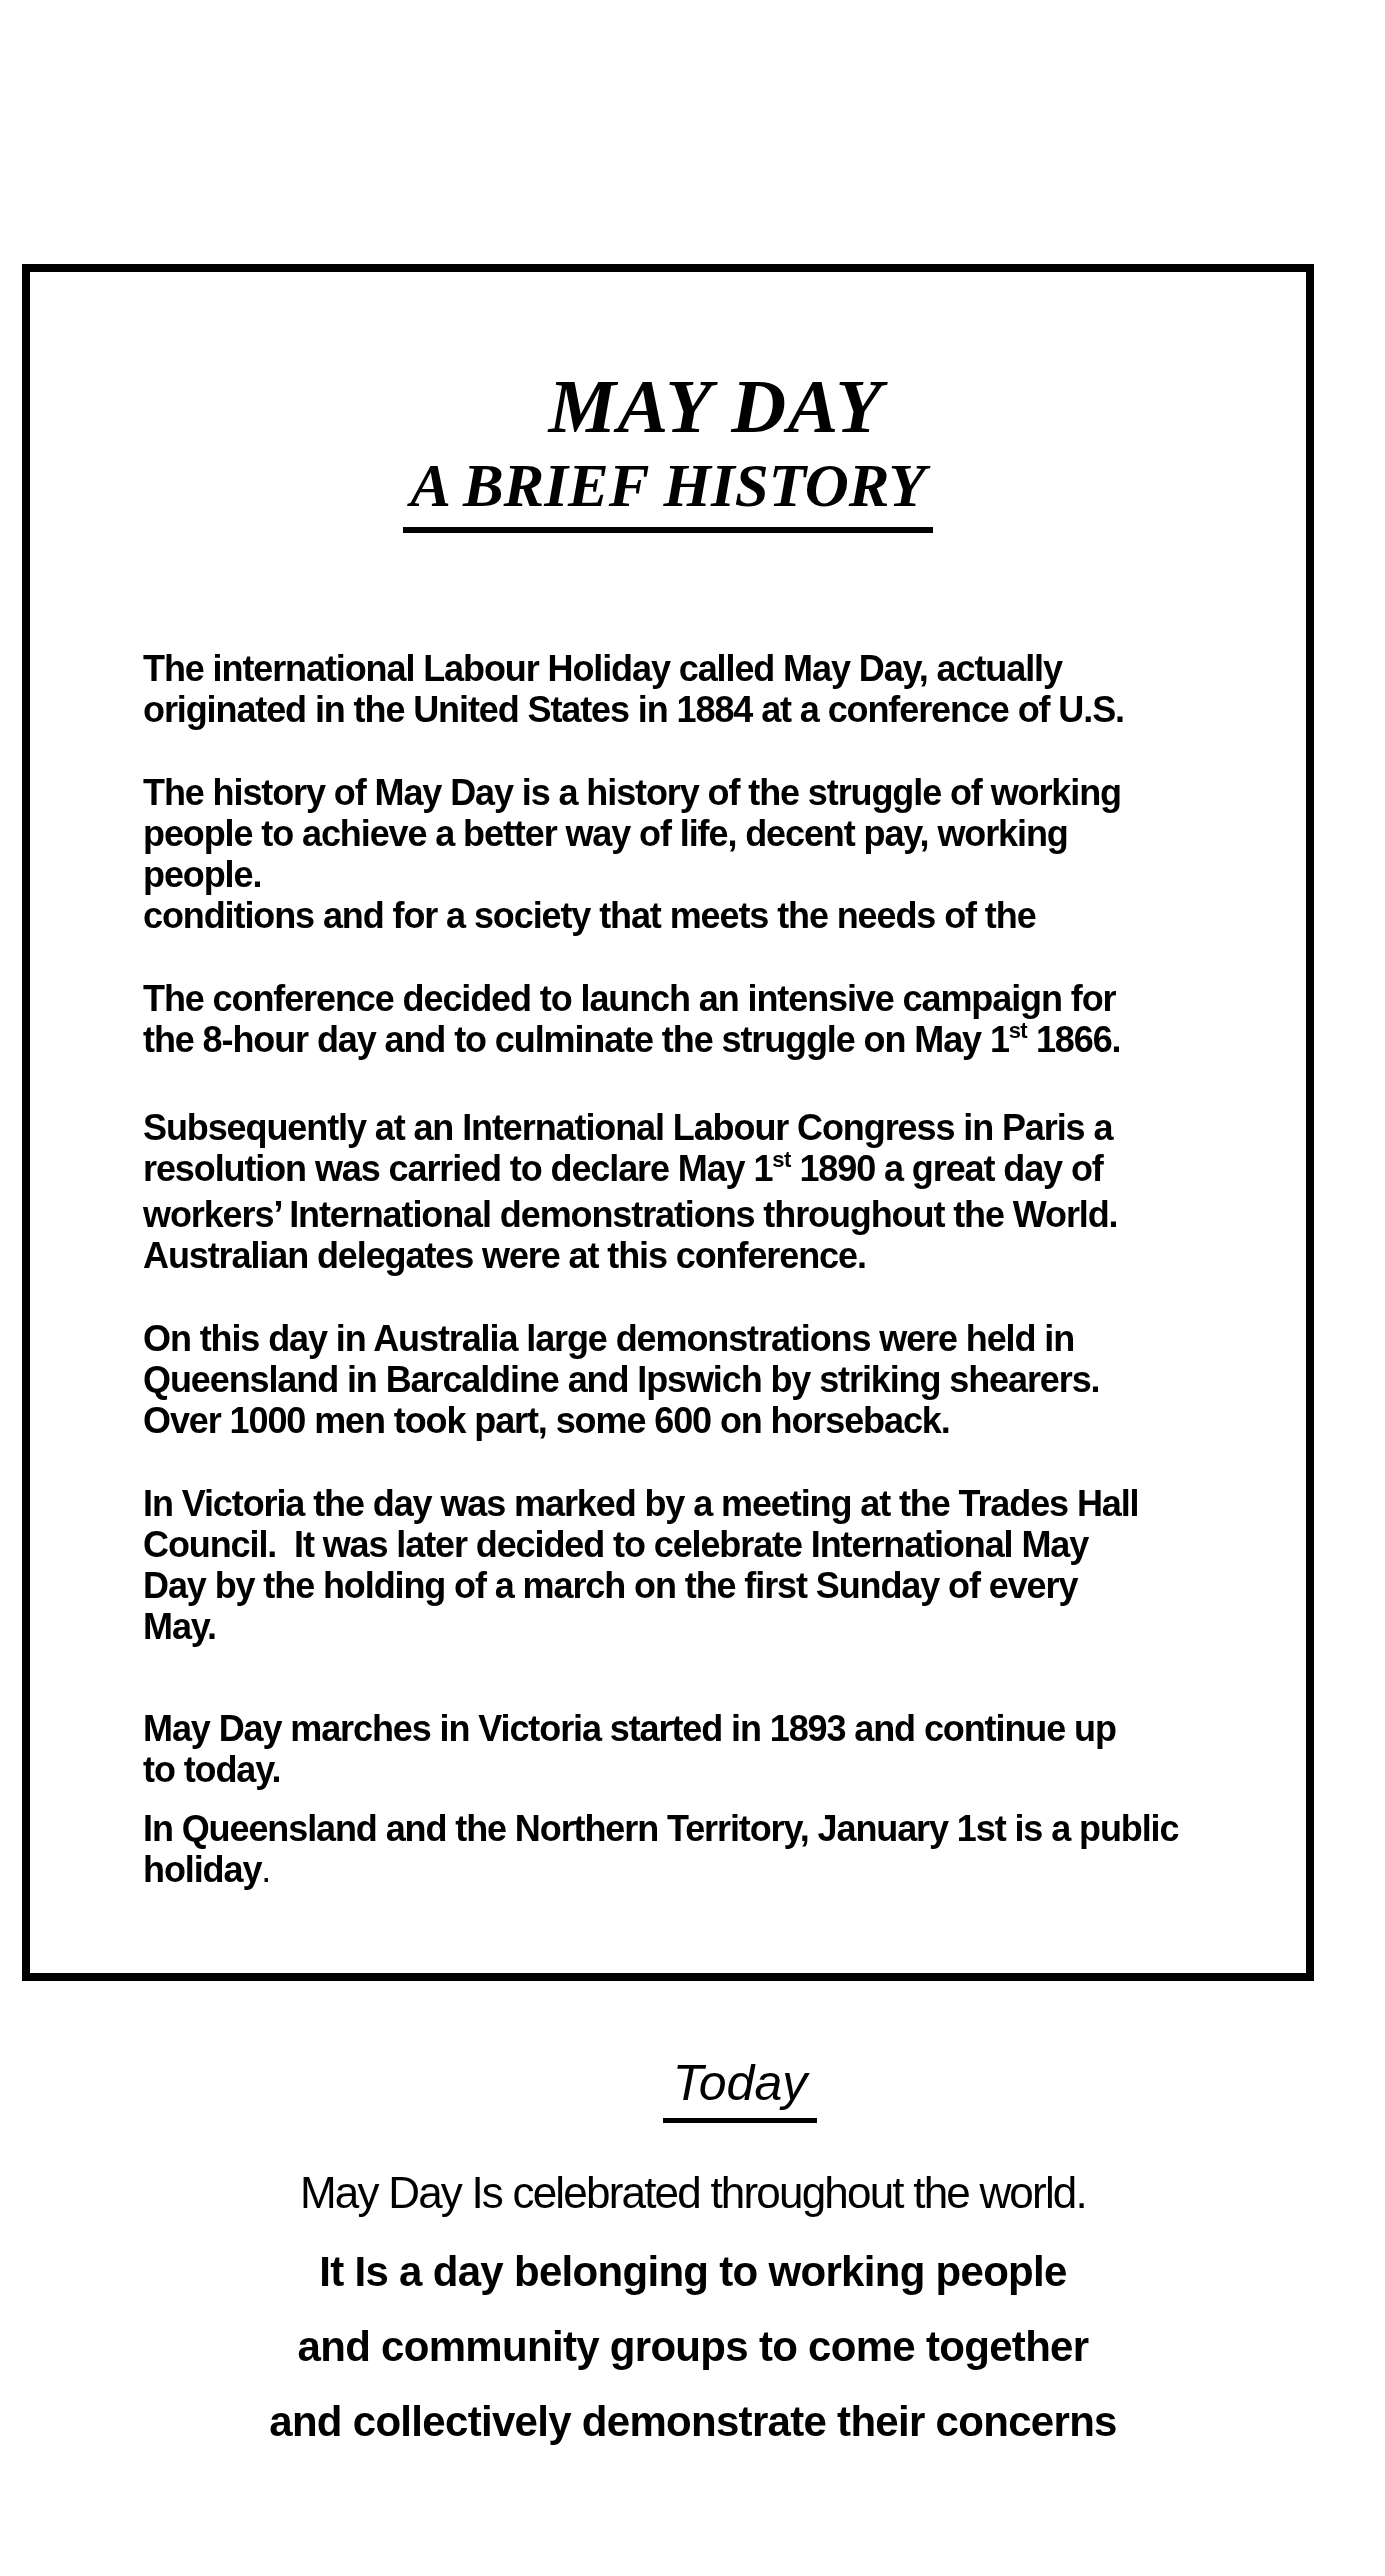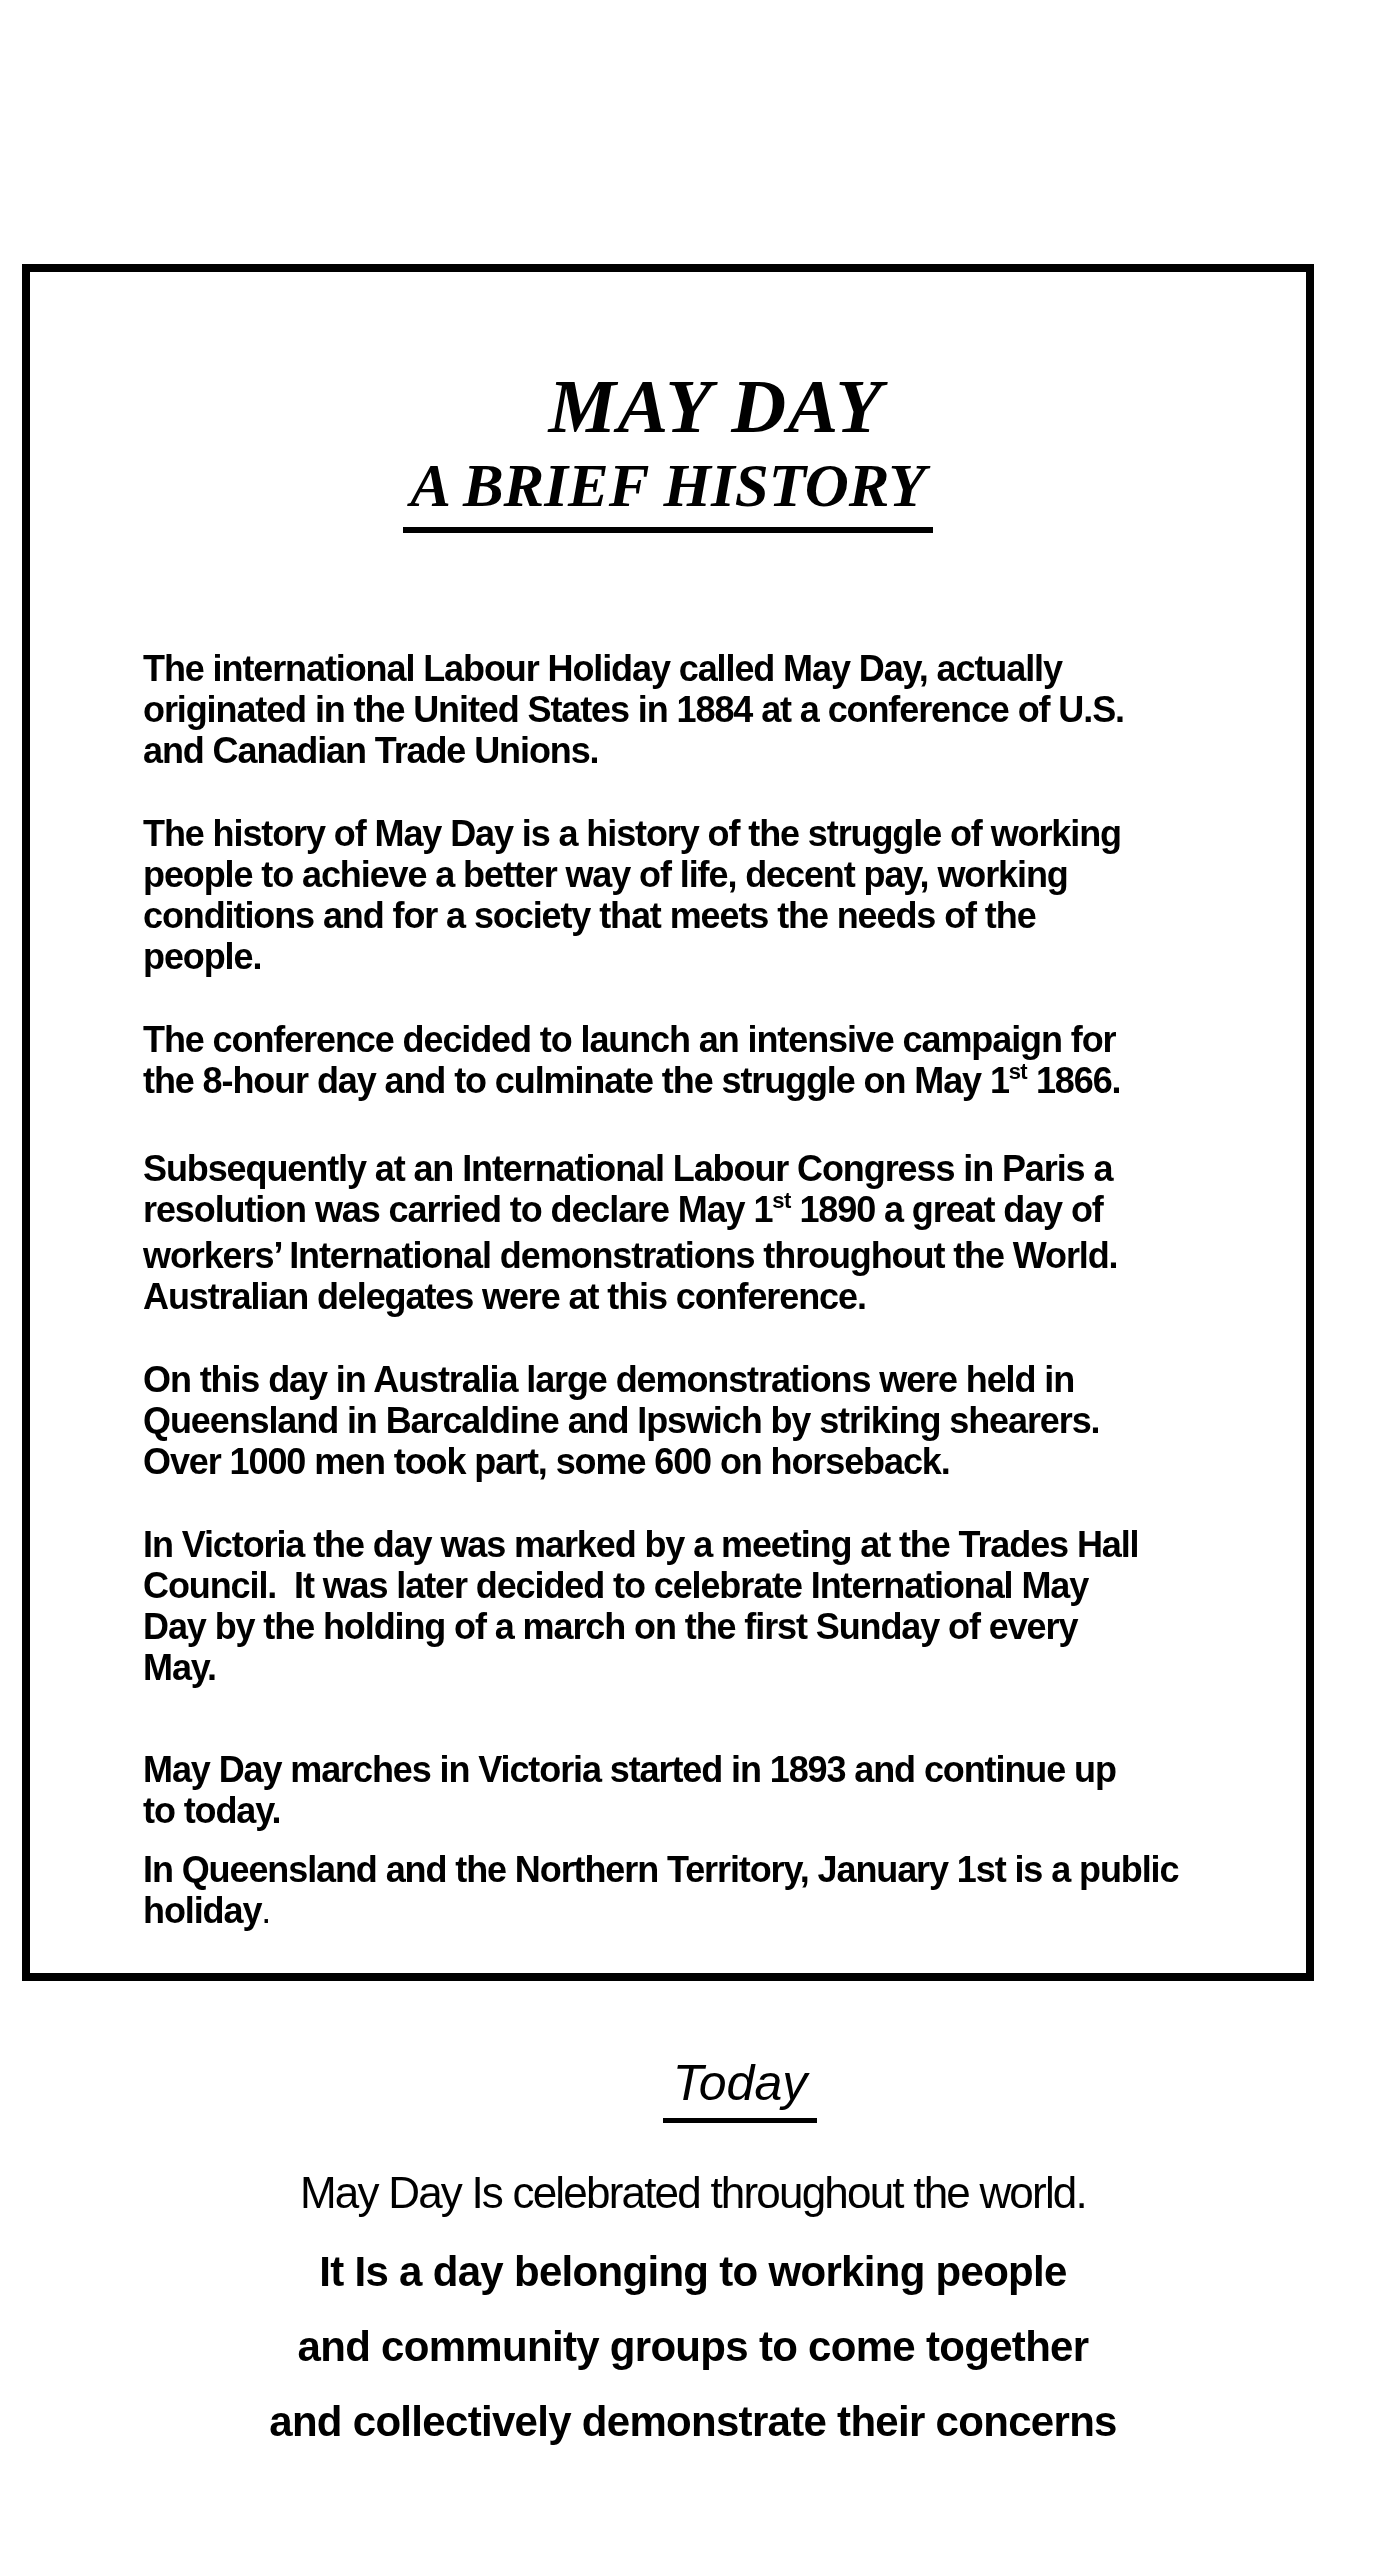--- a/index.html
+++ b/index.html
@@ -110,27 +110,26 @@
 
 <div class="page">
 
   <div class="history-box">
     <h1 class="title1">MAY DAY</h1>
     <h2 class="title2"><span class="title2-text">A BRIEF HISTORY</span></h2>
     <div class="paragraphs" id="paragraphs">
         <p>
           <span class="line"><span>The international Labour Holiday called May Day, actually</span></span>
           <span class="line"><span>originated in the United States in 1884 at a conference of U.S.</span></span>
-          <span class="line"><span>and Canadian Trade Unions.</span></span>
         </p>
         <p>
           <span class="line"><span>The history of May Day is a history of the struggle of working</span></span>
           <span class="line"><span>people to achieve a better way of life, decent pay, working</span></span>
+          <span class="line"><span>people.</span></span>
           <span class="line"><span>conditions and for a society that meets the needs of the</span></span>
-          <span class="line"><span>people.</span></span>
         </p>
         <p>
           <span class="line"><span>The conference decided to launch an intensive campaign for</span></span>
           <span class="line"><span>the 8-hour day and to culminate the struggle on May 1</span><sup>st</sup><span> 1866.</span></span>
         </p>
         <p>
           <span class="line"><span>Subsequently at an International Labour Congress in Paris a</span></span>
           <span class="line"><span>resolution was carried to declare May 1</span><sup>st</sup><span> 1890 a great day of</span></span>
           <span class="line"><span>workers’ International demonstrations throughout the World.</span></span>
           <span class="line"><span>Australian delegates were at this conference.</span></span>

